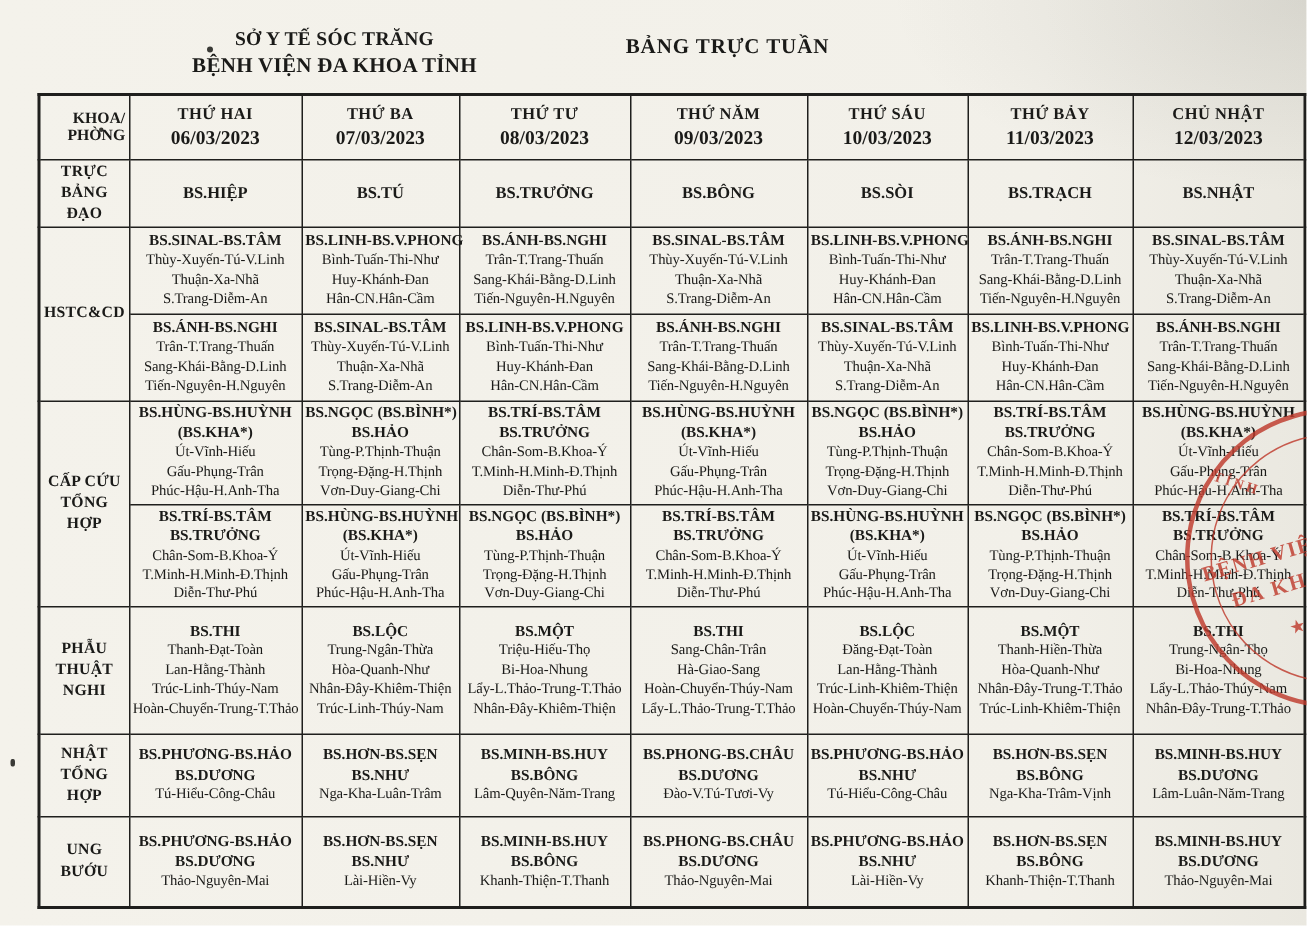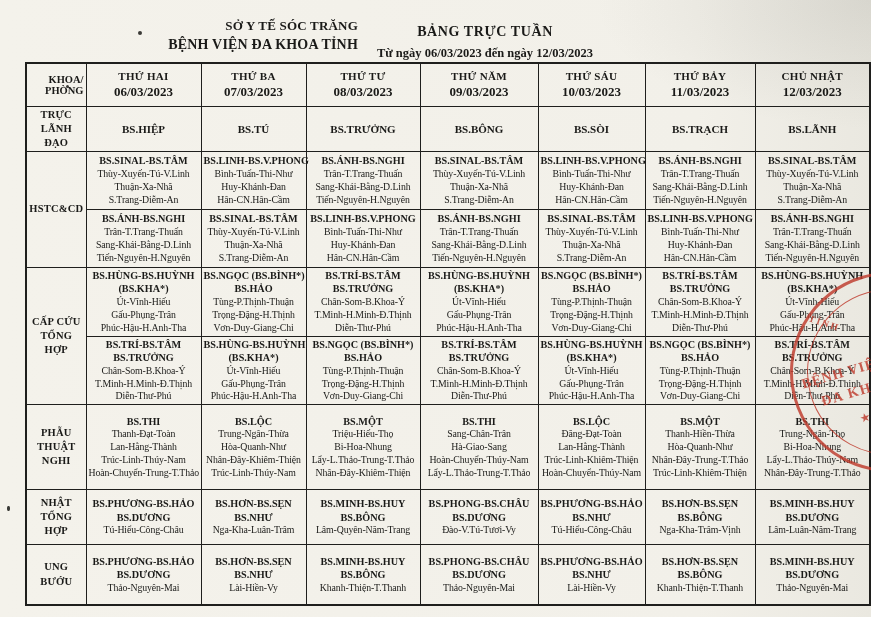--- a/index.html
+++ b/index.html
@@ -10,21 +10,21 @@
     color:#1a1a18;
   }
   .scan-shade{position:absolute;right:0;top:0;width:300px;height:140px;
     background:radial-gradient(ellipse at 100% 0%,rgba(120,120,112,0.16),transparent 65%);
     pointer-events:none;}
   .speck{position:absolute;background:#3a3a36;border-radius:50%;}
   .sp1{left:138px;top:31px;width:4px;height:4px;}
   .sp2{left:66px;top:85px;width:3px;height:3px;}
   .sp3{left:7px;top:506px;width:3px;height:5px;border-radius:40%;}
 
-  .org{position:absolute;left:88px;top:18px;width:270px;text-align:right;}
+  .org{position:absolute;left:88px;top:18px;width:270px;text-align:center;}
   .org .l1{font-size:13px;font-weight:700;letter-spacing:.2px;}
   .org .l2{font-size:14px;font-weight:700;margin-top:3px;letter-spacing:.2px;}
   .titleblock{position:absolute;left:325px;top:24px;width:320px;text-align:center;}
   .titleblock .t{font-size:14px;font-weight:700;letter-spacing:.6px;}
   .titleblock .s{font-size:12.5px;font-weight:700;margin-top:6px;}
 
   table.schedule{position:absolute;left:25px;top:62px;width:844px;
     border-collapse:collapse;table-layout:fixed;}
   table.schedule,th,td{border:1.6px solid #1f1f1d;}
   table.schedule{border-width:2px;}
@@ -62,21 +62,20 @@
 <div class="speck sp2"></div>
 <div class="speck sp3"></div>
 
 <div class="org">
   <div class="l1">SỞ Y TẾ SÓC TRĂNG</div>
   <div class="l2">BỆNH VIỆN ĐA KHOA TỈNH</div>
 </div>
 
 <div class="titleblock">
   <div class="t">BẢNG TRỰC TUẦN</div>
-  <div class="s">Từ ngày 06/03/2023 đến ngày 12/03/2023</div>
 </div>
 
 <table class="schedule">
   <colgroup>
     <col class="c0">
       <col class="c1">
       <col class="c2">
       <col class="c3">
     <col class="c4">
       <col class="c5">
@@ -116,42 +115,42 @@
       <th>
         <div class="day">CHỦ NHẬT</div>
         <div class="date">12/03/2023</div>
       </th>
     </tr>
   </thead>
   <tbody>
       <tr class="r0">
         <th class="dept" rowspan="1">
           <div>TRỰC</div>
-          <div>LÃNH ĐẠO</div>
+          <div>BẢNG ĐẠO</div>
         </th>
         <td>
           <div class="doc">BS.HIỆP</div>
         </td>
         <td>
           <div class="doc">BS.TÚ</div>
         </td>
         <td>
           <div class="doc">BS.TRƯỞNG</div>
         </td>
         <td>
           <div class="doc">BS.BÔNG</div>
         </td>
         <td>
           <div class="doc">BS.SÒI</div>
         </td>
         <td>
           <div class="doc">BS.TRẠCH</div>
         </td>
         <td>
-          <div class="doc">BS.LÃNH</div>
+          <div class="doc">BS.NHẬT</div>
         </td>
       </tr>
       <tr class="r1">
         <th class="dept" rowspan="2">
           <div>HSTC&amp;CD</div>
         </th>
         <td>
           <div class="doc">BS.SINAL-BS.TÂM</div>
           <div>Thùy-Xuyến-Tú-V.Linh</div>
           <div>Thuận-Xa-Nhã</div>

